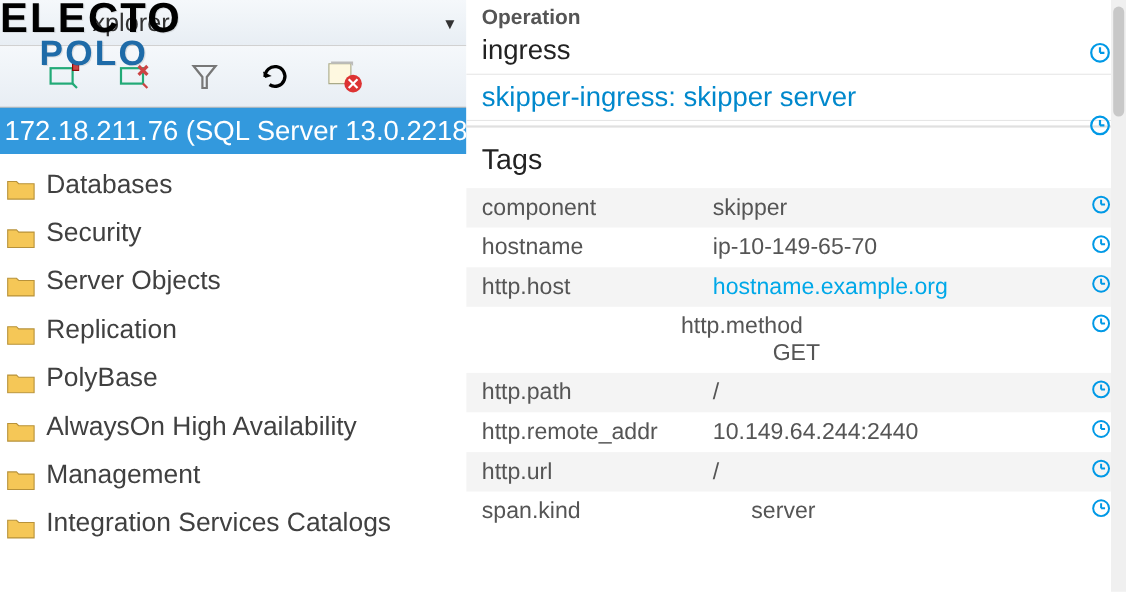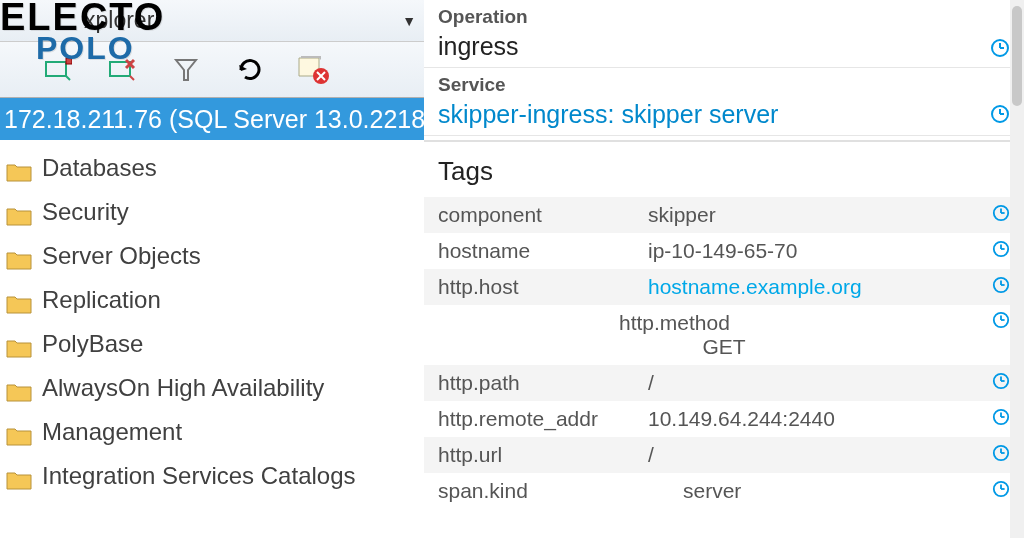--- a/index.html
+++ b/index.html
@@ -313,21 +313,20 @@
       <span class="clock-icon clock-op">
         <svg width="20" height="20" viewBox="0 0 20 20">
             <circle cx="10" cy="10" r="8" fill="none" stroke="#0099e6" stroke-width="2"></circle>
             <line x1="10" y1="10" x2="10" y2="5" stroke="#0099e6" stroke-width="2"></line>
             <line x1="10" y1="10" x2="14" y2="10" stroke="#0099e6" stroke-width="2"></line>
           </svg>
       </span>
     </div>
 
     <div class="section">
-      <div class="section-label">Service</div>
       <div class="section-value link">skipper-ingress: skipper server</div>
       <span class="clock-icon clock-svc">
         <svg width="20" height="20" viewBox="0 0 20 20">
             <circle cx="10" cy="10" r="8" fill="none" stroke="#0099e6" stroke-width="2"></circle>
             <line x1="10" y1="10" x2="10" y2="5" stroke="#0099e6" stroke-width="2"></line>
             <line x1="10" y1="10" x2="14" y2="10" stroke="#0099e6" stroke-width="2"></line>
           </svg>
       </span>
     </div>
 

